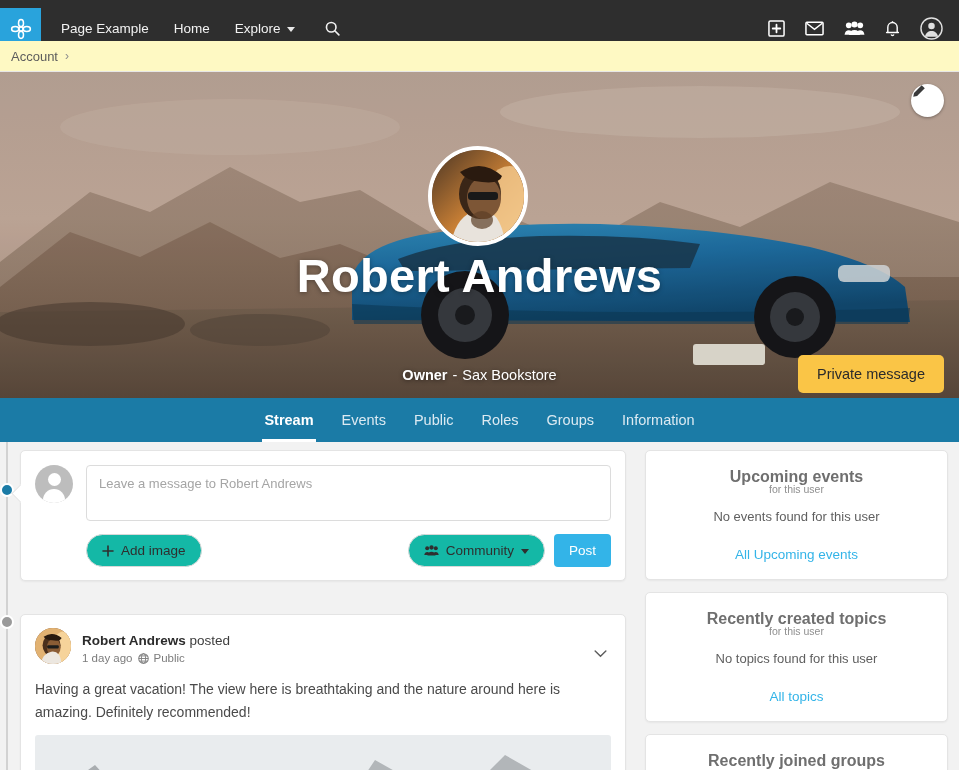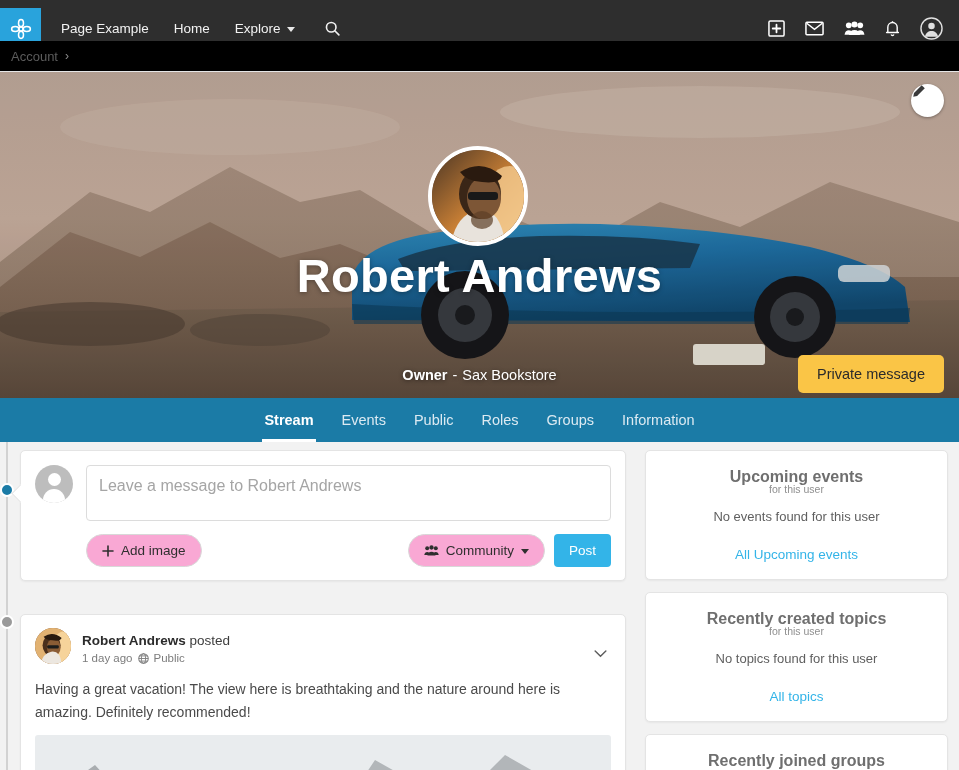--- a/index.html
+++ b/index.html
@@ -31,21 +31,21 @@
   }
   .nav-right {
     margin-left: auto; display: flex; align-items: center;
     gap: 20px; margin-right: 16px;
   }
   .nav-ico { cursor: pointer; display: flex; align-items: center; }
 
   
   .crumbbar {
     position: absolute; top: 41px; left: 0; width: 959px; height: 31px;
-    background: #000000; display: flex; align-items: center;
+    background: #fef9c3; display: flex; align-items: center;
     padding-left: 11px; border-bottom: 1px solid #e6e6e6;
   }
   .crumb { font-size: 13px; color: #5c5c5c; cursor: pointer; }
   .crumb-sep { font-size: 12px; color: #8d8d8d; margin-left: 7px; }
 
   
   .hero {
     position: absolute; top: 72px; left: 0; width: 959px; height: 326px;
     overflow: hidden;
   }
@@ -127,30 +127,30 @@
   .ph-avatar::before {
     content: ""; position: absolute; left: 12.5px; top: 8px;
     width: 13px; height: 13px; border-radius: 50%; background: #fff;
   }
   .ph-avatar::after {
     content: ""; position: absolute; left: 8px; top: 24px;
     width: 22px; height: 18px; border-radius: 11px 11px 0 0; background: #fff;
   }
   .msg-box {
     flex: 1; height: 56px; border: 1px solid #dcdcdc; border-radius: 4px;
-    padding: 10px 12px; font-size: 16px; color: #9a9a9a;
+    padding: 10px 12px; font-size: 13px; color: #9a9a9a;
     font-family: inherit; resize: none; outline: none; line-height: 1.3;
   }
   .msg-box::placeholder { color: #a5a5a5; }
   .compose-bar {
     display: flex; align-items: center; margin-top: 13px;
     padding-left: 51px;
   }
   .btn-outline {
-    border: 1px solid #d8d8d8; background: #f9a8d4; border-radius: 18px;
+    border: 1px solid #d8d8d8; background: #14b8a6; border-radius: 18px;
     padding: 8px 15px; font-size: 13.5px; color: #2f2f2f; cursor: pointer;
     display: flex; align-items: center; gap: 7px; font-family: inherit;
   }
   .spacer { flex: 1; }
   .btn-post {
     background: #33b4e8; color: #fff; border: none; border-radius: 4px;
     padding: 9px 15px; font-size: 13.5px; cursor: pointer;
     font-family: inherit; margin-left: 9px;
   }
 

